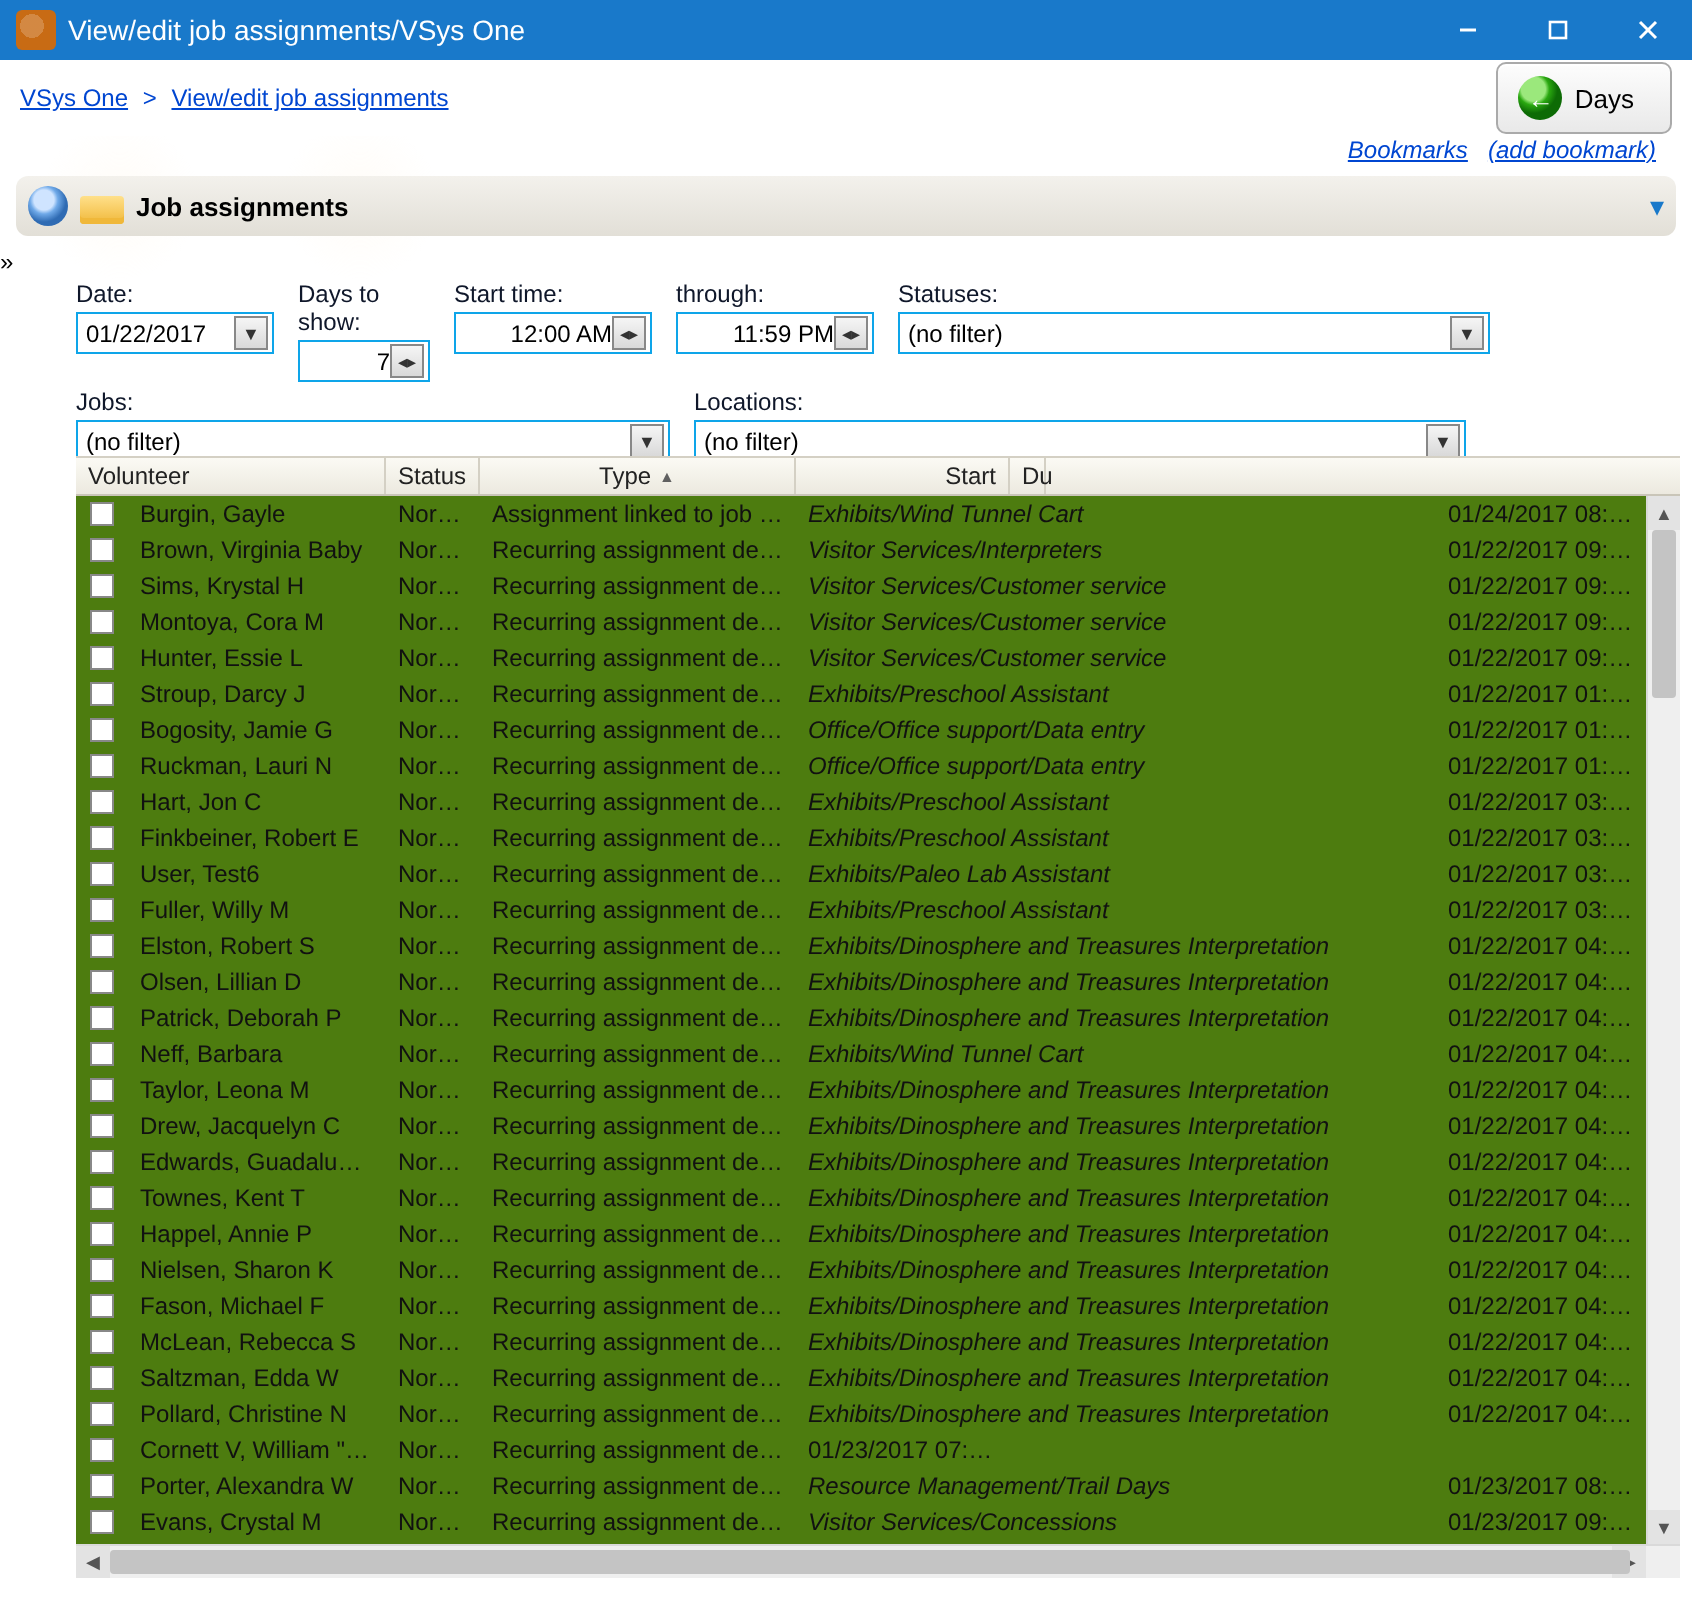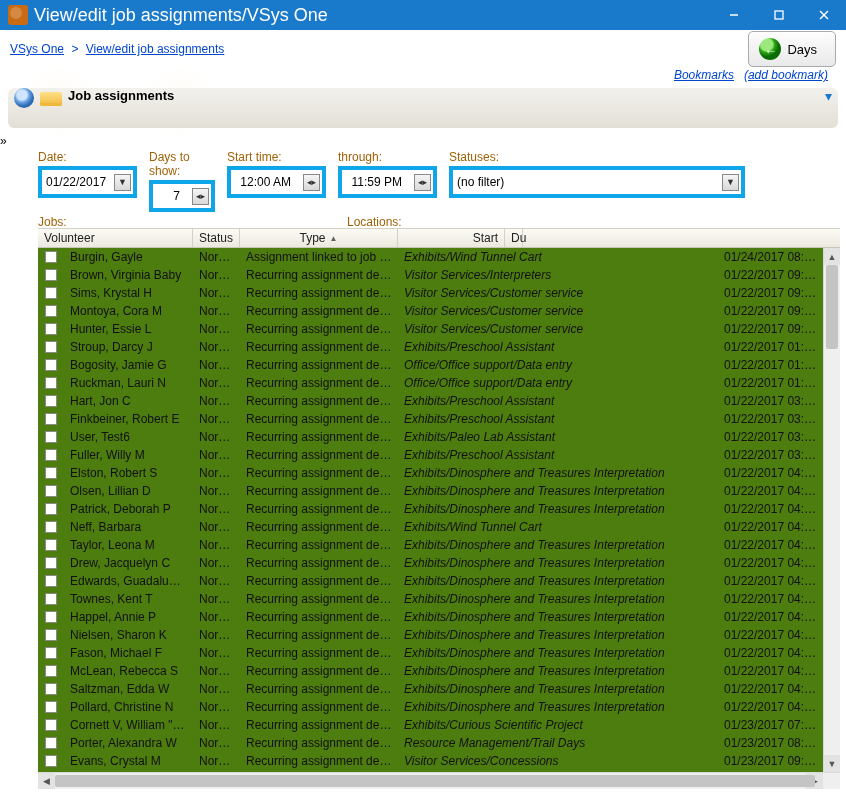--- a/index.html
+++ b/index.html
@@ -21,21 +21,21 @@
     color: #fff;
     display: flex;
     align-items: center;
   }
   .titlebar .app-icon {
     width: 20px; height: 20px;
     margin: 0 6px 0 8px;
     background: radial-gradient(circle at 40% 40%, #fff3 0 6px, transparent 6px), #c86b14;
     border-radius: 3px;
   }
-  .titlebar .title { flex: 1; font-size: 18px; }
+  .titlebar .title { flex: 1; font-size: 14px; }
   .titlebar .win-btn {
     width: 45px; height: 30px; display: flex; align-items: center; justify-content: center;
   }
 
   
   .top-row {
     display:flex; align-items:center; height:38px; padding:0 10px;
     background: #fff;
   }
   .top-row .crumb-wrap { flex:1; }
@@ -54,24 +54,24 @@
     display:flex;align-items:center;justify-content:center;color:#fff;font-weight:bold;font-size:13px;
   }
 
   
   .bookmarks-row { padding:0 18px 4px;text-align:right; }
   .bookmarks-row a { color:#0046d1; text-decoration:underline; font-style:italic; font-size:12px; }
 
   
   .section-header {
     margin: 2px 8px 6px;
-    height:40px;
+    height:30px;
     background: linear-gradient(#f3f1ec,#e2dfd7);
     border-radius: 6px;
-    display:flex;align-items:flex-start;gap:6px;
+    display:flex;align-items:center;gap:6px;
     padding: 0 6px;
   }
   .section-header .disc {
     width:20px;height:20px;border-radius:50%;
     background: radial-gradient(circle at 40% 35%, #cfe4ff 0 5px, #6fa9e8 7px, #2f6bb3 11px);
   }
   .section-header .folder-icon {
     width:22px;height:18px;
     display:block;
   }
@@ -82,32 +82,32 @@
     box-shadow: 0 -3px 0 0 #f0b83a inset;
   }
   .section-header .sec-title { font-weight:bold; font-size:13px; }
   .section-header .spacer { flex:1; }
   .section-header .chev { color:#1979ca; font-size:14px; }
 
   
   .filters { padding: 2px 38px 6px; }
   .frow { display:flex; gap:12px; margin-bottom:3px; flex-wrap:nowrap; }
   .fgroup { display:flex; flex-direction:column; }
-  .fgroup label { font-size:12px; color:#a16207; margin-bottom:2px; }
+  .fgroup label { font-size:12px; color:#0f172a; margin-bottom:2px; }
   .combo {
-    height:32px; border:4px solid #0ea5e9;background:#fff;
+    height:21px; border:1px solid #0ea5e9;background:#fff;
     display:flex;align-items:center;padding:0 2px 0 4px;font-size:12px;
   }
   .combo .val { flex:1; white-space:nowrap; overflow:hidden; }
   .combo .drop {
     width:17px;height:17px;border:1px solid #888;
     background:linear-gradient(#f5f5f5,#d9d9d9);
     display:flex;align-items:center;justify-content:center;font-size:9px;color:#333;
   }
-  .numbox { text-align:right; padding-right:12px; }
+  .numbox { text-align:right; padding-right:0; }
   .bigbtn {
     background:linear-gradient(#fdfdfd,#e9e9e9);
     border:1px solid #999;border-radius:4px;
     padding:5px 24px;font-size:12.5px;cursor:pointer;
     align-self:center;
     margin-left:14px;
   }
 
   
   .table-wrap { position:absolute; left:38px; right:6px; top:228px; bottom:10px; display:flex; flex-direction:column; }
@@ -584,21 +584,20 @@
         <span class="cell c-job">Exhibits/Dinosphere and Treasures Interpretation</span>
         <span class="cell c-start">01/22/2017 04:00PM</span>
       </div>
       <div class="row">
         <span class="ckcell">
           <span class="ck"></span>
         </span>
         <span class="cell c-vol">Cornett V, William "Mr. C"</span>
         <span class="cell c-stat">Normal</span>
         <span class="cell c-type">Recurring assignment detail</span>
-        <span class="cell c-job">Exhibits/Curious Scientific Project</span>
         <span class="cell c-start">01/23/2017 07:30AM</span>
       </div>
       <div class="row">
         <span class="ckcell">
           <span class="ck"></span>
         </span>
         <span class="cell c-vol">Porter, Alexandra W</span>
         <span class="cell c-stat">Normal</span>
         <span class="cell c-type">Recurring assignment detail</span>
         <span class="cell c-job">Resource Management/Trail Days</span>

